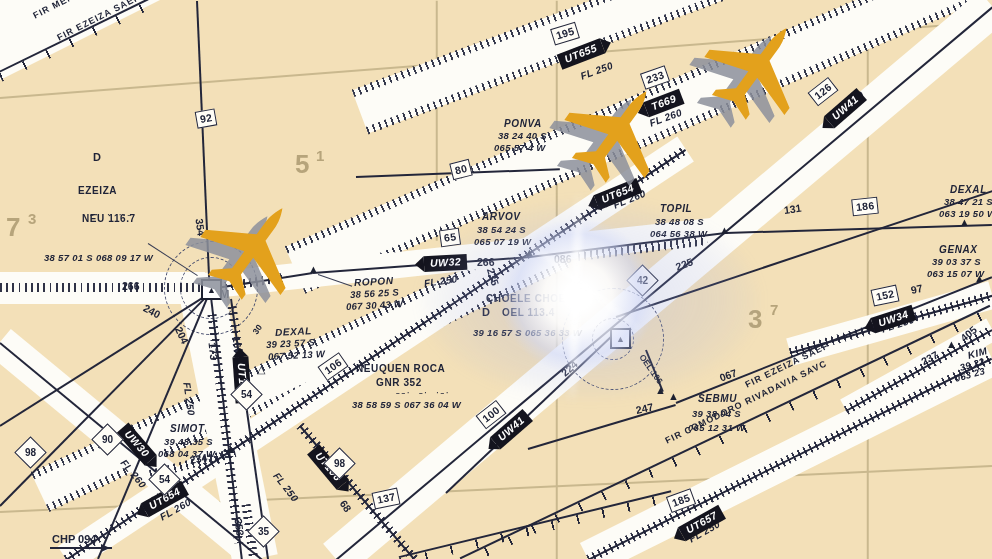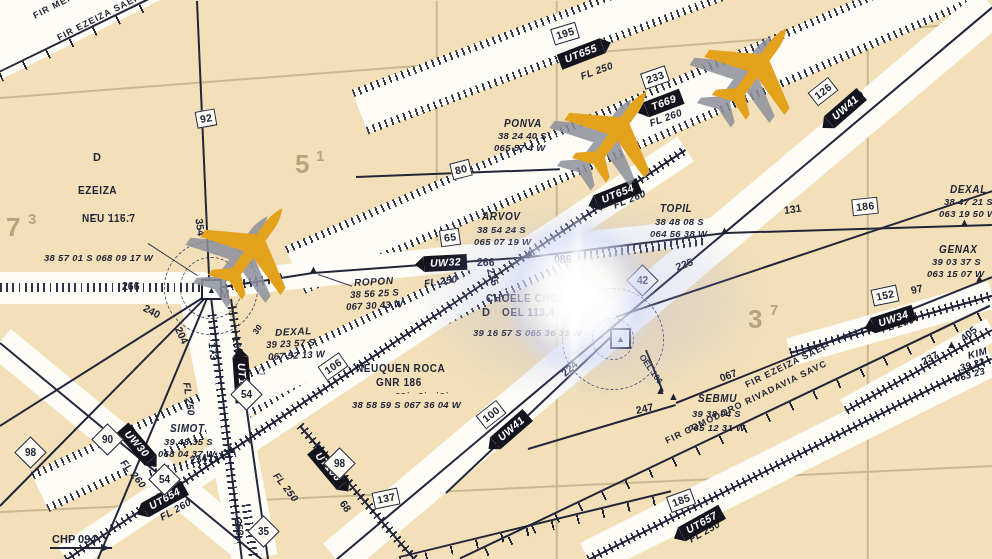--- a/index.html
+++ b/index.html
@@ -144,21 +144,21 @@
     <div class="abs t fir" style="left: 58px; top: 34px; transform: rotate(-27deg);">FIR EZEIZA SAEF</div>
     <div class="abs t fir" style="left: 746px; top: 381px; transform: rotate(-26deg);">FIR EZEIZA SAEF</div>
     <div class="abs t fir" style="left: 666px; top: 437px; transform: rotate(-26deg);">FIR COMODORO RIVADAVIA SAVC</div>
     <div class="abs t dd" style="left: 93px; top: 152px; transform: rotate(0deg);">D</div>
     <div class="abs t nv" style="left: 78px; top: 186px; transform: rotate(0deg);">EZEIZA</div>
     <div class="abs t nv" style="left: 82px; top: 199px; transform: rotate(0deg); margin-top: 15px;">NEU 116.7</div>
     <div class="abs t mo" style="left: 90px; top: 212px; transform: rotate(0deg);">–·  ·  ··–</div>
     <div class="abs t co" style="left: 44px; top: 226px; transform: rotate(0deg); margin-top: 27px;">38 57 01 S 068 09 17 W</div>
     <div class="abs t mm" style="left: 220px; top: 289px; transform: rotate(0deg);">M</div>
     <div class="abs t nv" style="left: 356px; top: 364px; transform: rotate(0deg);">NEUQUEN ROCA</div>
-    <div class="abs t nv" style="left: 376px; top: 378px; transform: rotate(0deg);">GNR 186</div>
+    <div class="abs t nv" style="left: 376px; top: 378px; transform: rotate(0deg);">GNR 352</div>
     <div class="abs t mo" style="left: 396px; top: 390px; transform: rotate(0deg);">––·  –·  ·–·</div>
     <div class="abs t co" style="left: 352px; top: 400px; transform: rotate(0deg);">38 58 59 S 067 36 04 W</div>
     <div class="abs t nv" style="left: 486px; top: 294px; transform: rotate(0deg);">CHOELE CHOEL</div>
     <div class="abs t dd" style="left: 482px; top: 307px; transform: rotate(0deg);">D</div>
     <div class="abs t nv" style="left: 502px; top: 308px; transform: rotate(0deg);">OEL 113.4</div>
     <div class="abs t co" style="left: 473px; top: 328px; transform: rotate(0deg);">39 16 57 S 065 36 33 W</div>
     <div class="abs t fx" style="left: 504px; top: 119px; transform: rotate(0deg);">PONVA</div>
     <div class="abs t co" style="left: 498px; top: 131px; transform: rotate(0deg);">38 24 40 S</div>
     <div class="abs t co" style="left: 494px; top: 143px; transform: rotate(0deg);">065 57 4 W</div>
     <div class="abs t fx" style="left: 482px; top: 212px; transform: rotate(0deg);">ARVOV</div>

